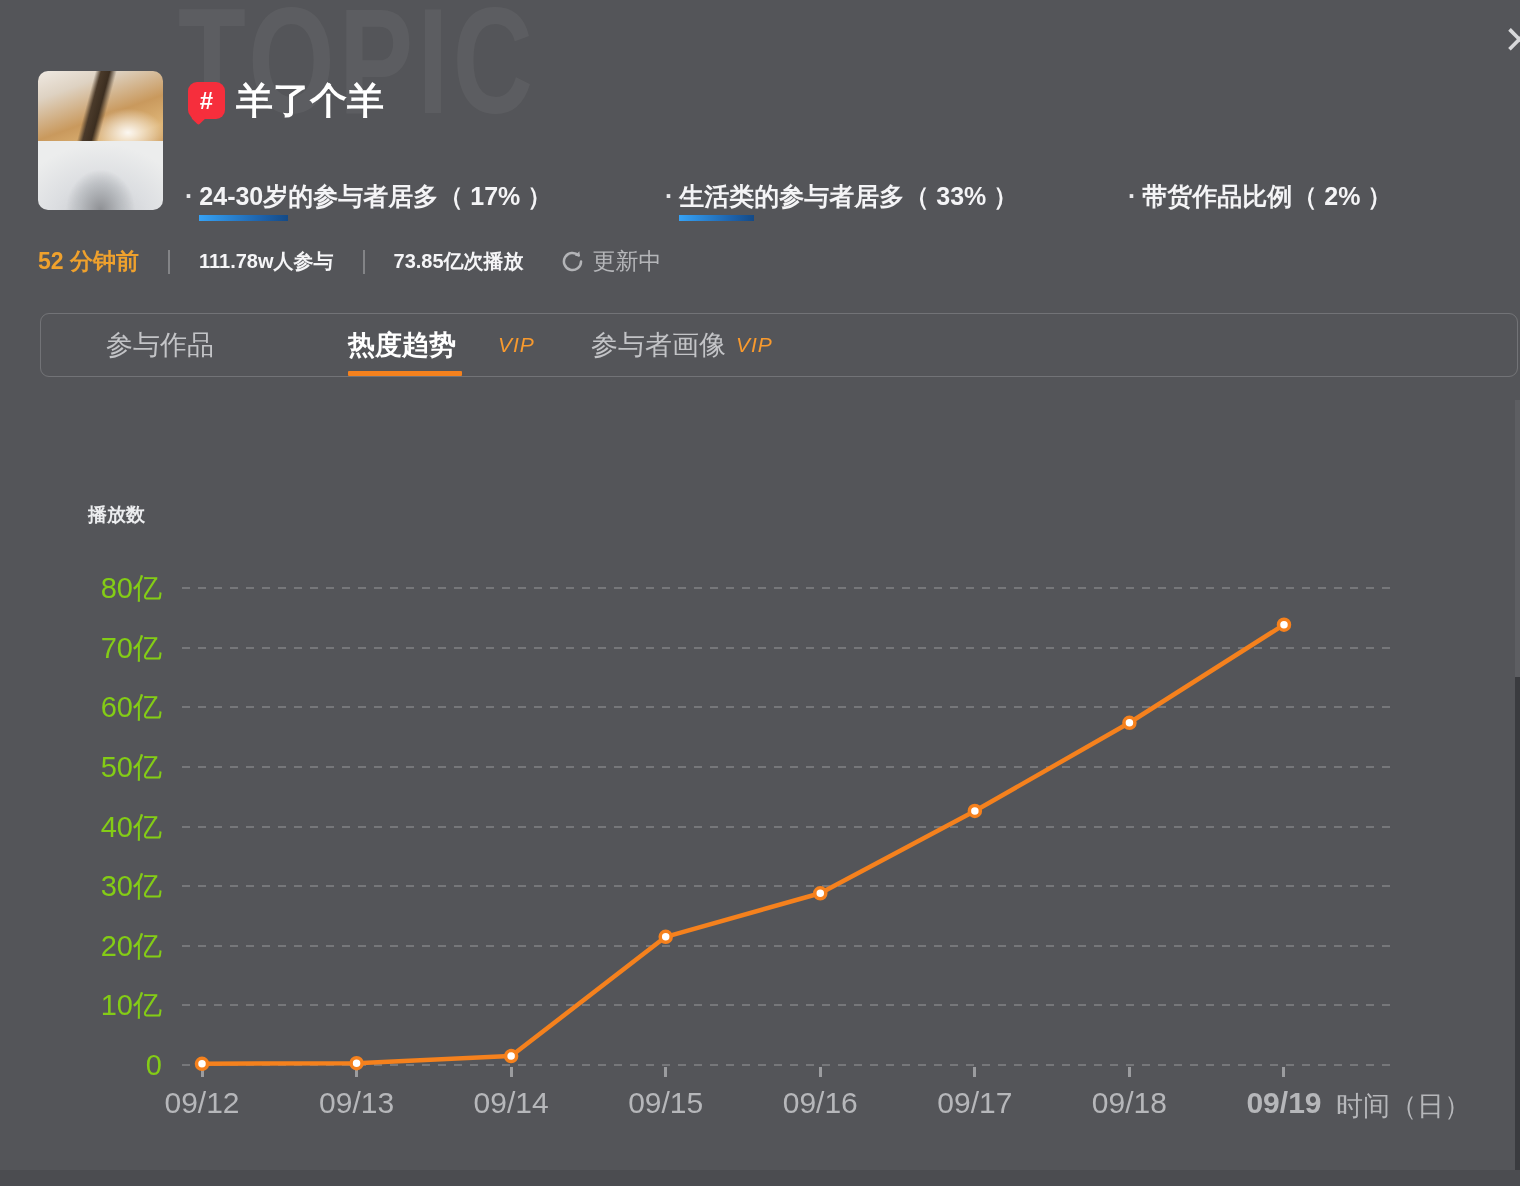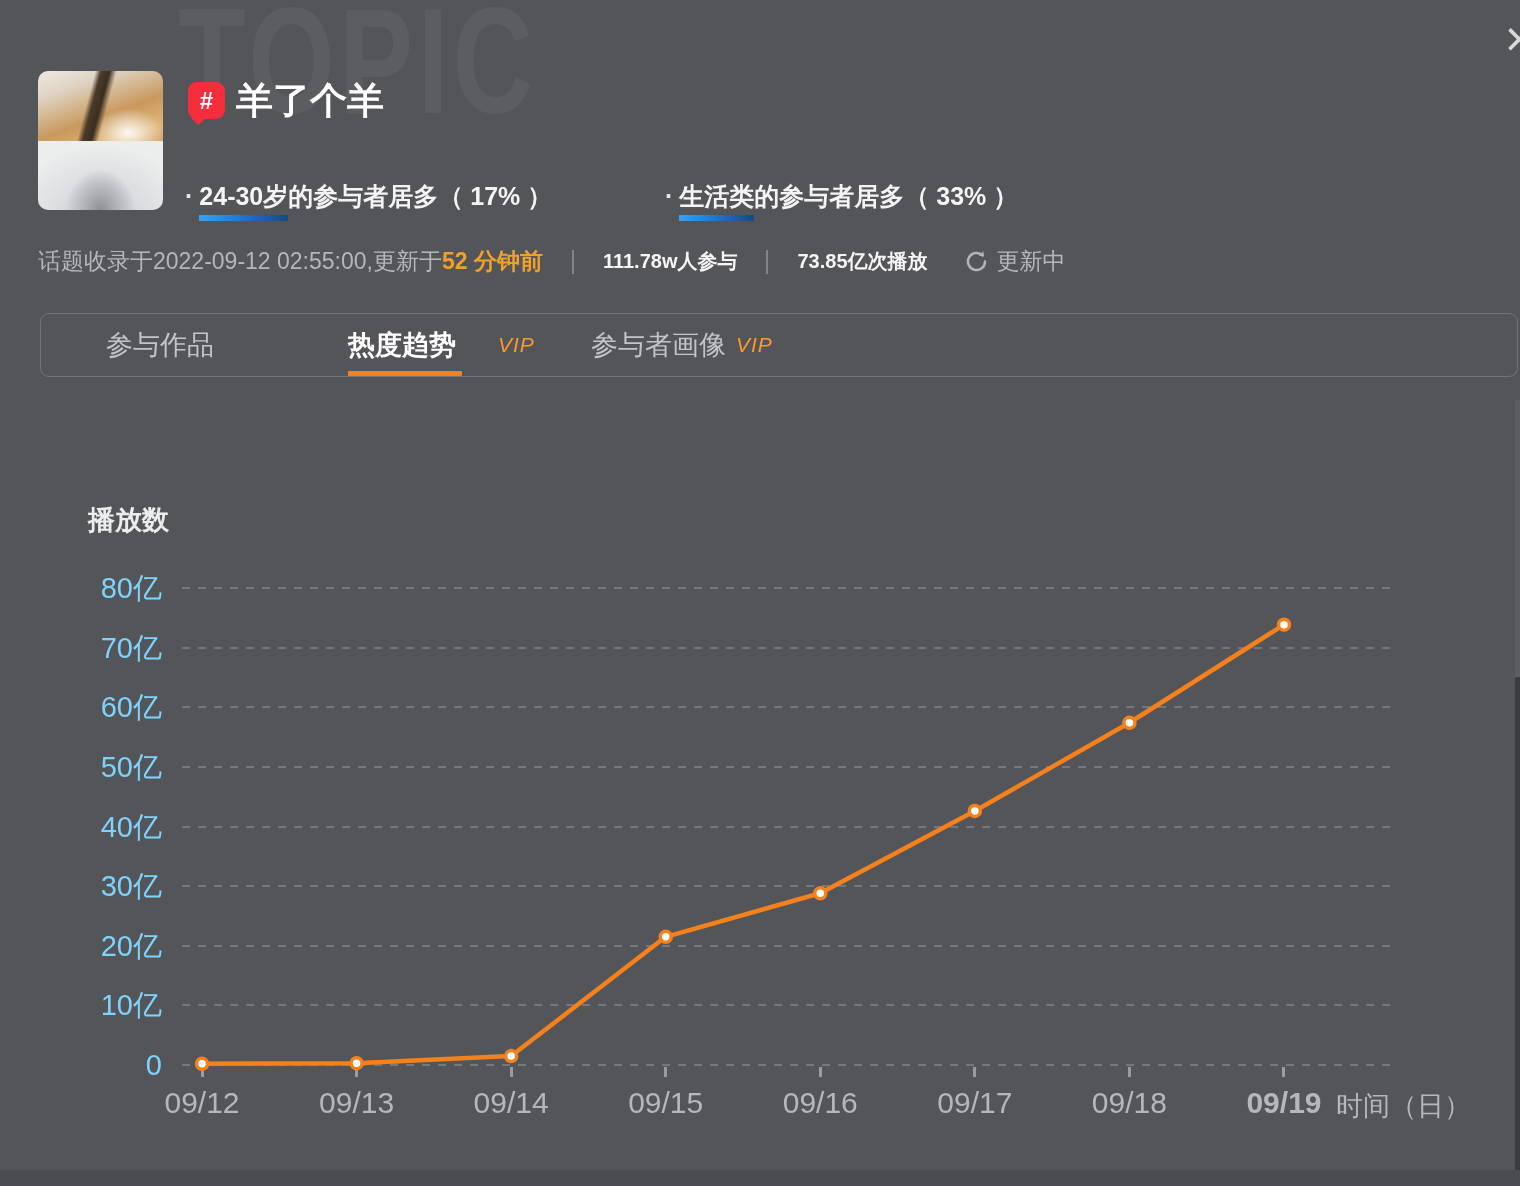--- a/index.html
+++ b/index.html
@@ -52,25 +52,25 @@
   .tabbar{position:absolute;left:40px;top:313px;width:1478px;height:64px;border:1px solid rgba(255,255,255,.18);
     border-radius:9px;z-index:1;box-sizing:border-box;}
   .tab{position:absolute;top:0;height:100%;display:flex;align-items:center;font-size:27px;color:#c3c4c7;cursor:pointer;}
   .tab.active{color:#ffffff;font-weight:700;}
   .tab-1{left:65px;} .tab-2{left:307px;gap:32px;} .tab-3{left:550px;}
   .vip{margin-left:10px;font-size:21px;font-style:italic;font-weight:400;color:#f89a2e;letter-spacing:1px;}
   .tab-underline{position:absolute;left:307px;bottom:0;width:114px;height:5px;background:#f5811d;border-radius:1px;}
 
   
   #chart{position:absolute;left:0;top:480px;width:1520px;height:680px;z-index:1;}
-  .chart-title{position:absolute;left:88px;top:22px;font-size:27px;font-weight:700;color:#ecedef;}
+  .chart-title{position:absolute;left:88px;top:22px;font-size:19px;font-weight:700;color:#ecedef;}
   .gridline{position:absolute;left:182px;width:1213px;height:2px;
     background:repeating-linear-gradient(90deg,rgba(255,255,255,.20) 0 8px,rgba(0,0,0,0) 8px 16px);}
   .ytick{position:absolute;left:20px;width:142px;height:32px;line-height:32px;text-align:right;
-    font-size:29px;color:#7dd3fc;}
+    font-size:29px;color:#84cc16;}
   .xtick{position:absolute;top:587px;width:3px;height:10px;background:#9b9c9f;}
   .xlabel{position:absolute;top:606px;width:120px;text-align:center;font-size:30px;color:#b6b7ba;}
   .x-axis-name{position:absolute;left:1336px;top:608px;font-size:27px;color:#b6b7ba;}
   #line-svg{position:absolute;left:0;top:0;}
 
   
   .scroll-track{position:absolute;left:1515px;top:400px;width:5px;height:772px;background:#3a3b3f;}
   .scroll-thumb{position:absolute;left:1515px;top:400px;width:5px;height:277px;background:#5d5e62;cursor:pointer;}
   .bottom-strip{position:absolute;left:0;top:1170px;width:1520px;height:16px;background:#4b4c50;}
 </style>
@@ -90,23 +90,25 @@
 
   <div class="hash-badge">#</div>
   <div class="topic-title">羊了个羊</div>
 
   <div class="stat stat-1">
     <span class="dot">·</span><span class="u-blue">24-30岁</span><span>的参与者居多（ 17% ）</span>
   </div>
   <div class="stat stat-2">
     <span class="dot">·</span><span class="u-blue">生活类</span><span>的参与者居多（ 33% ）</span>
   </div>
+  <div class="stat stat-3">
+    <span class="dot">·</span><span>带货作品比例（ 2% ）</span>
+  </div>
 
   <div class="meta">
-    <span class="gray">话题收录于2022-09-12 02:55:00,更新于</span>
     <span class="orange">52 分钟前</span>
     <span class="vdiv"></span>
     <span class="strong">111.78w人参与</span>
     <span class="vdiv"></span>
     <span class="strong">73.85亿次播放</span>
     <span class="refresh">
       <svg viewBox="0 0 24 24" width="25" height="25">
         <path d="M20.2 12a8.2 8.2 0 1 1-2.4-5.8" fill="none" stroke="#b3b4b7" stroke-width="2.4" stroke-linecap="round"></path>
         <path d="M18.6 2.2l.5 5-4.8-.8z" fill="#b3b4b7"></path>
       </svg>

